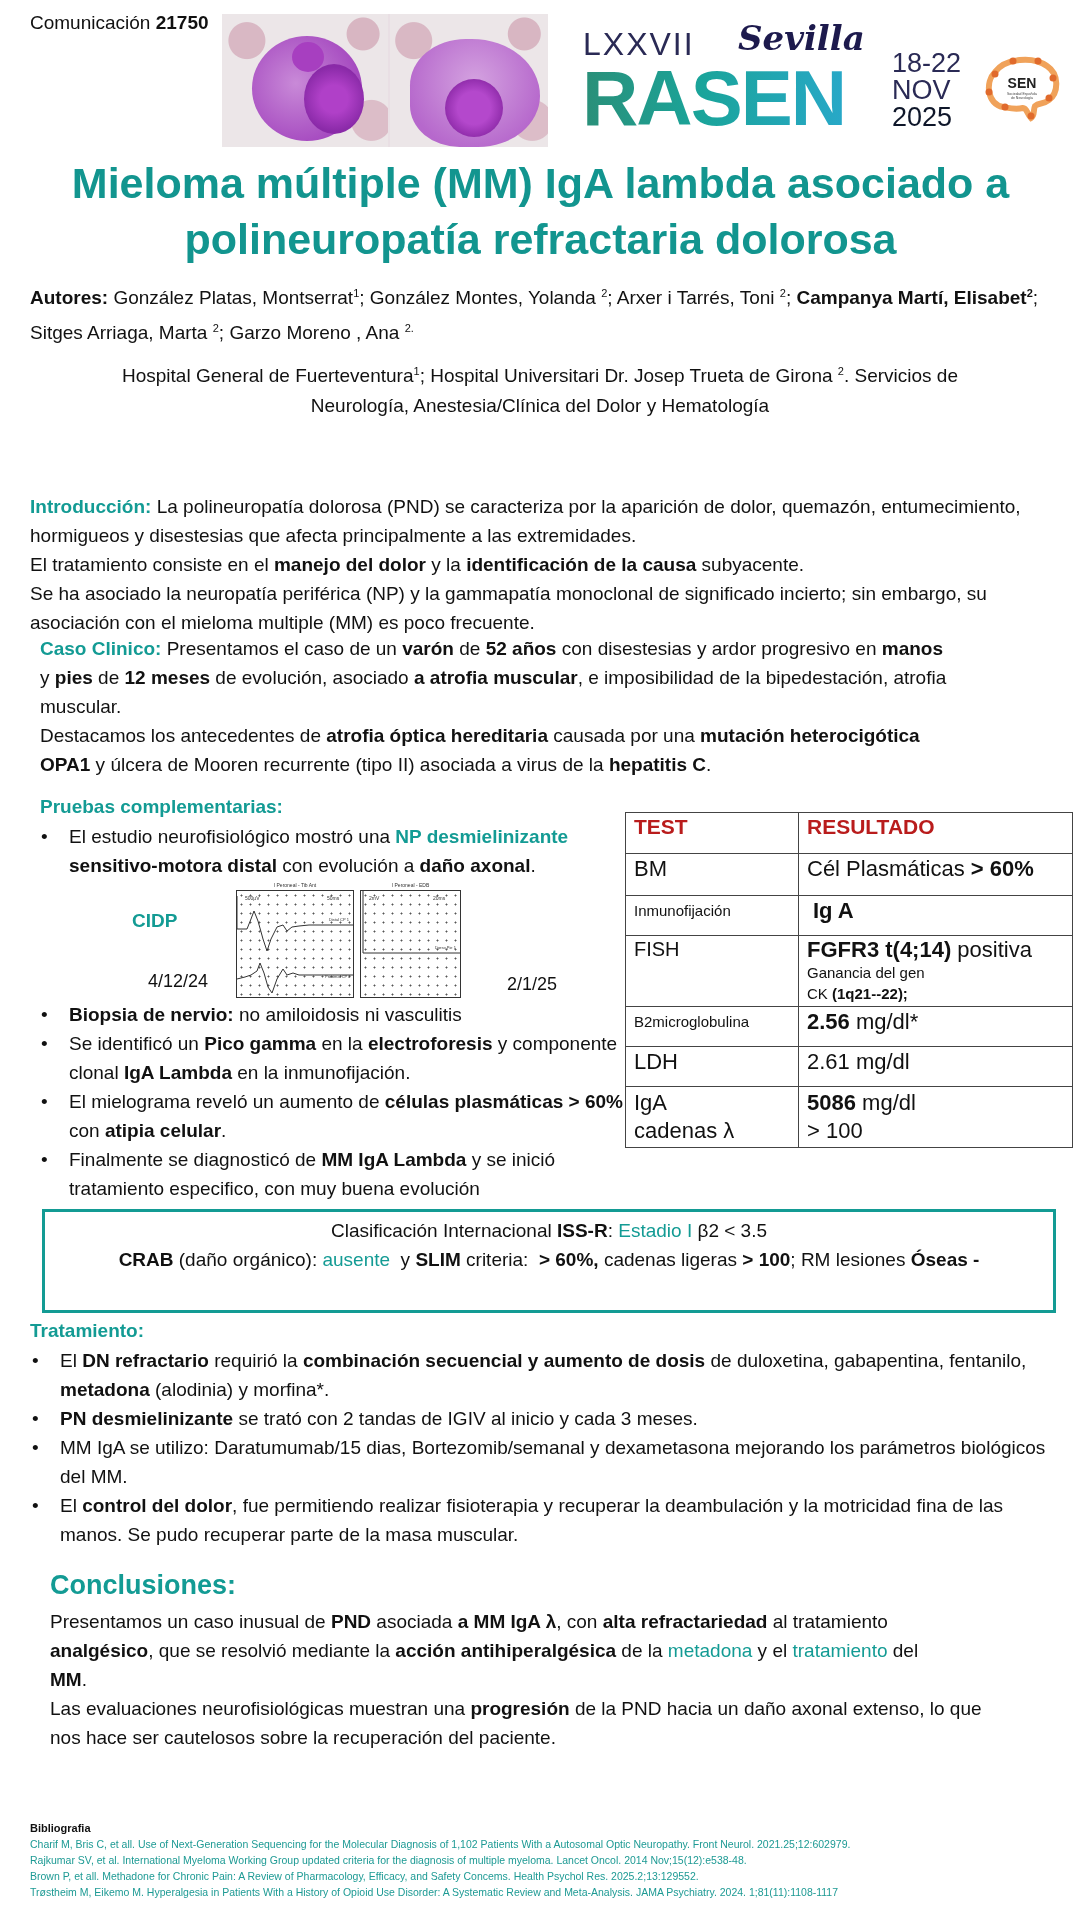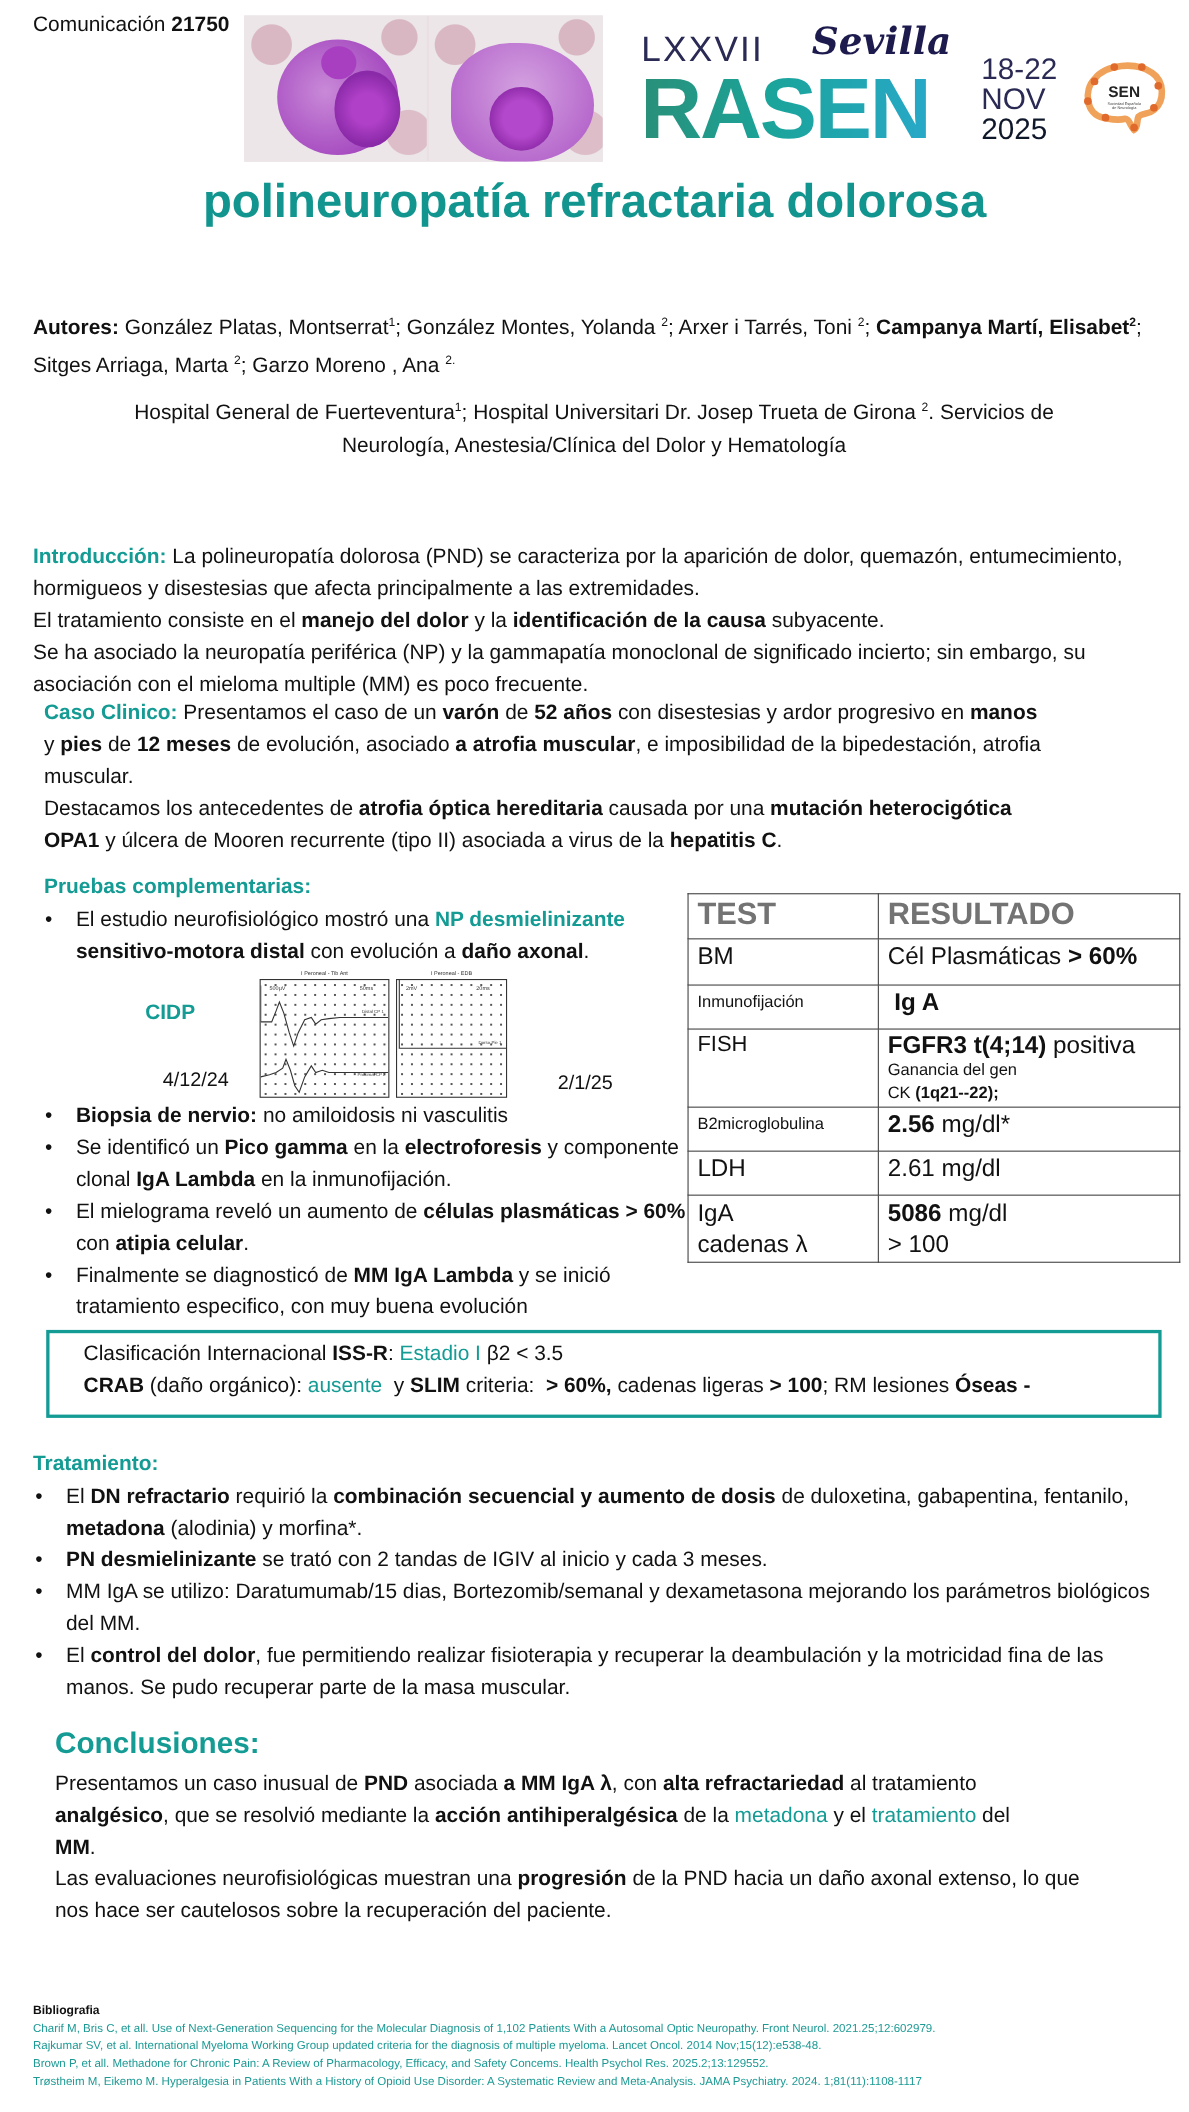--- a/index.html
+++ b/index.html
@@ -36,22 +36,22 @@
   #d1{left:148px;top:971px;font-size:18px;}
   #d2{left:507px;top:974px;font-size:18px;}
   .emg{position:absolute;top:890px;height:106px;border:1px solid #333;background-color:#fff;background-image:radial-gradient(circle,#555 0.8px,transparent 1.2px);background-size:9px 9px;}
   #emg1{left:236px;width:116px;}
   #emg2{left:360px;width:99px;}
   .emgtitle{position:absolute;top:-9px;left:0;width:100%;text-align:center;font-size:5px;color:#333;}
   #pruebas-list2{left:39px;top:1000px;width:590px;}
   #lab{left:625px;top:812px;width:448px;border-collapse:collapse;}
   #lab td{border:1.5px solid #444;padding:2px 8px;vertical-align:top;font-size:21px;}
   #lab td.c1{width:156px;}
-  #lab tr.h td{font-weight:bold;color:#737373;height:36px;font-size:28px;}
-  #classbox{left:42px;top:1209px;width:1014px;height:80px;border:3px solid #139b94;box-sizing:border-box;padding:4px 31px;font-size:19px;line-height:29px;}
+  #lab tr.h td{font-weight:bold;color:#b91c1c;height:36px;font-size:21px;}
+  #classbox{left:42px;top:1209px;width:1014px;height:104px;border:3px solid #139b94;box-sizing:border-box;padding:4px 31px;font-size:19px;line-height:29px;text-align:center;}
   #trat-h{left:30px;top:1320px;font-size:19px;font-weight:bold;}
   #trat-list{left:30px;top:1346px;width:1040px;}
   #concl-h{left:50px;top:1570px;font-size:27px;font-weight:bold;}
   #concl{left:50px;top:1607px;width:1000px;font-size:19px;line-height:29px;}
   #bib-h{left:30px;top:1822px;font-size:11px;font-weight:bold;}
   #bib{left:30px;top:1836px;width:1040px;font-size:10.5px;line-height:16px;color:#1d9a94;}
 </style>
 </head>
 <body>
 
@@ -90,20 +90,21 @@
       <circle cx="48" cy="64" r="3.5" fill="#e06a2c"></circle>
       <circle cx="22" cy="55" r="3.5" fill="#e06a2c"></circle>
       <circle cx="6" cy="40" r="3.5" fill="#e06a2c"></circle>
     <text x="39" y="36" text-anchor="middle" font-family="Liberation Sans, sans-serif" font-weight="bold" font-size="14" fill="#222">SEN</text>
     <text x="39" y="43" text-anchor="middle" font-family="Liberation Sans, sans-serif" font-size="3.5" fill="#444">Sociedad Española</text>
     <text x="39" y="47" text-anchor="middle" font-family="Liberation Sans, sans-serif" font-size="3.5" fill="#444">de Neurología</text>
   </svg>
 </div>
 
 <div id="title" class="abs">
+  <div>Mieloma múltiple (MM) IgA lambda asociado a</div>
   <div>polineuropatía refractaria dolorosa</div>
 </div>
 
 <div id="authors" class="abs">
   <b>Autores:</b>
   <span>González Platas, Montserrat</span><sup>1</sup>;
   <span>González Montes, Yolanda </span><sup>2</sup>;
   <span>Arxer i Tarrés, Toni </span><sup>2</sup>;
   <b>Campanya Martí, Elisabet</b><sup style="font-weight:bold">2</sup>;
   <span>Sitges Arriaga, Marta </span><sup>2</sup>;

